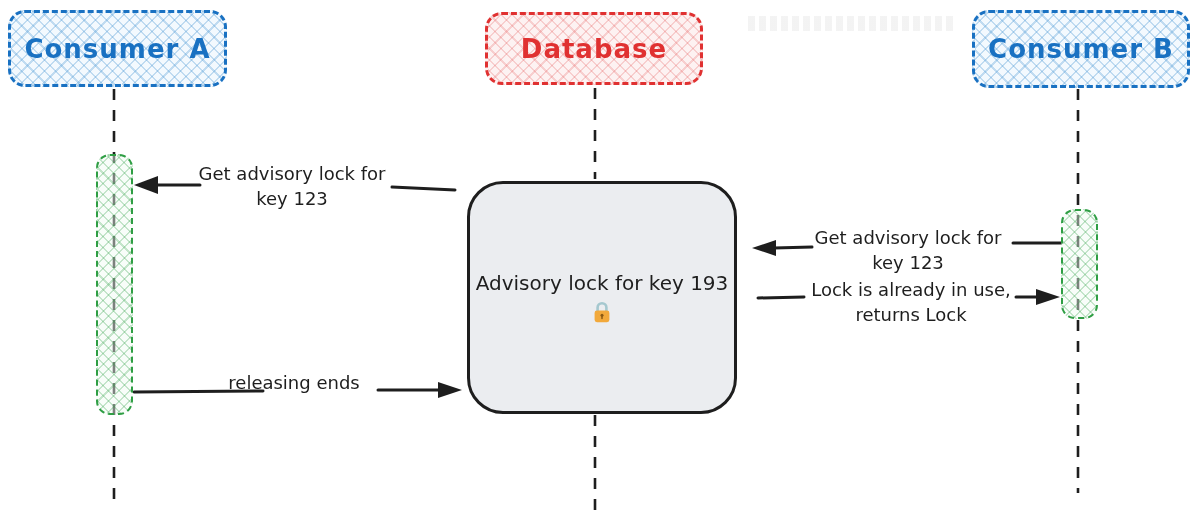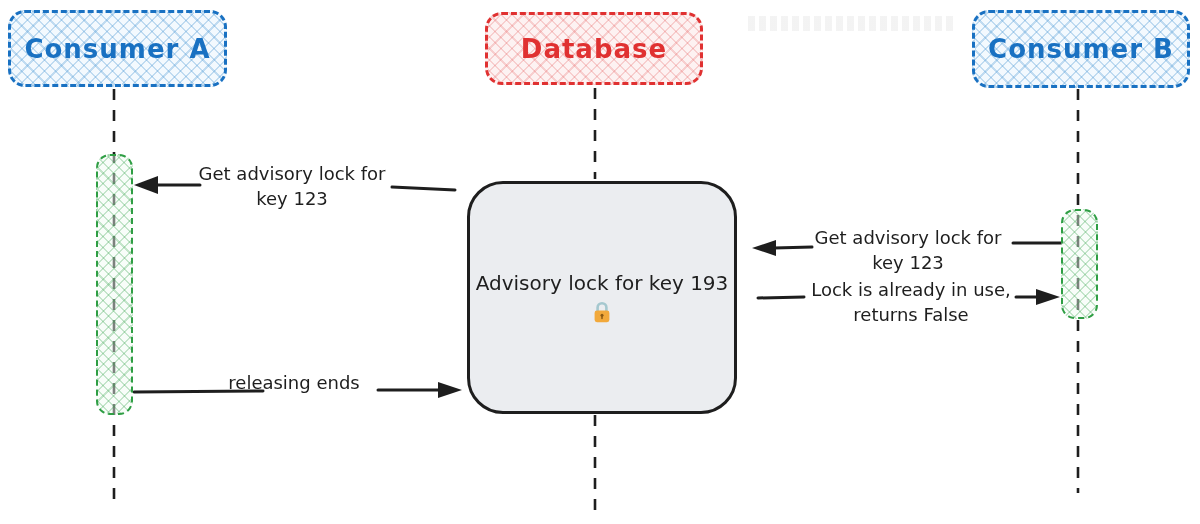--- a/index.html
+++ b/index.html
@@ -139,16 +139,16 @@
     <div>releasing ends</div>
   </div>
 
   <div class="msg" style="left:908px;top:225px;">
     <div>Get advisory lock for</div>
     <div>key 123</div>
   </div>
 
   <div class="msg" style="left:911px;top:277px;">
     <div>Lock is already in use,</div>
-    <div>returns False</div>
+    <div>returns Lock</div>
   </div>
 
 </div>
 
 </body></html>

